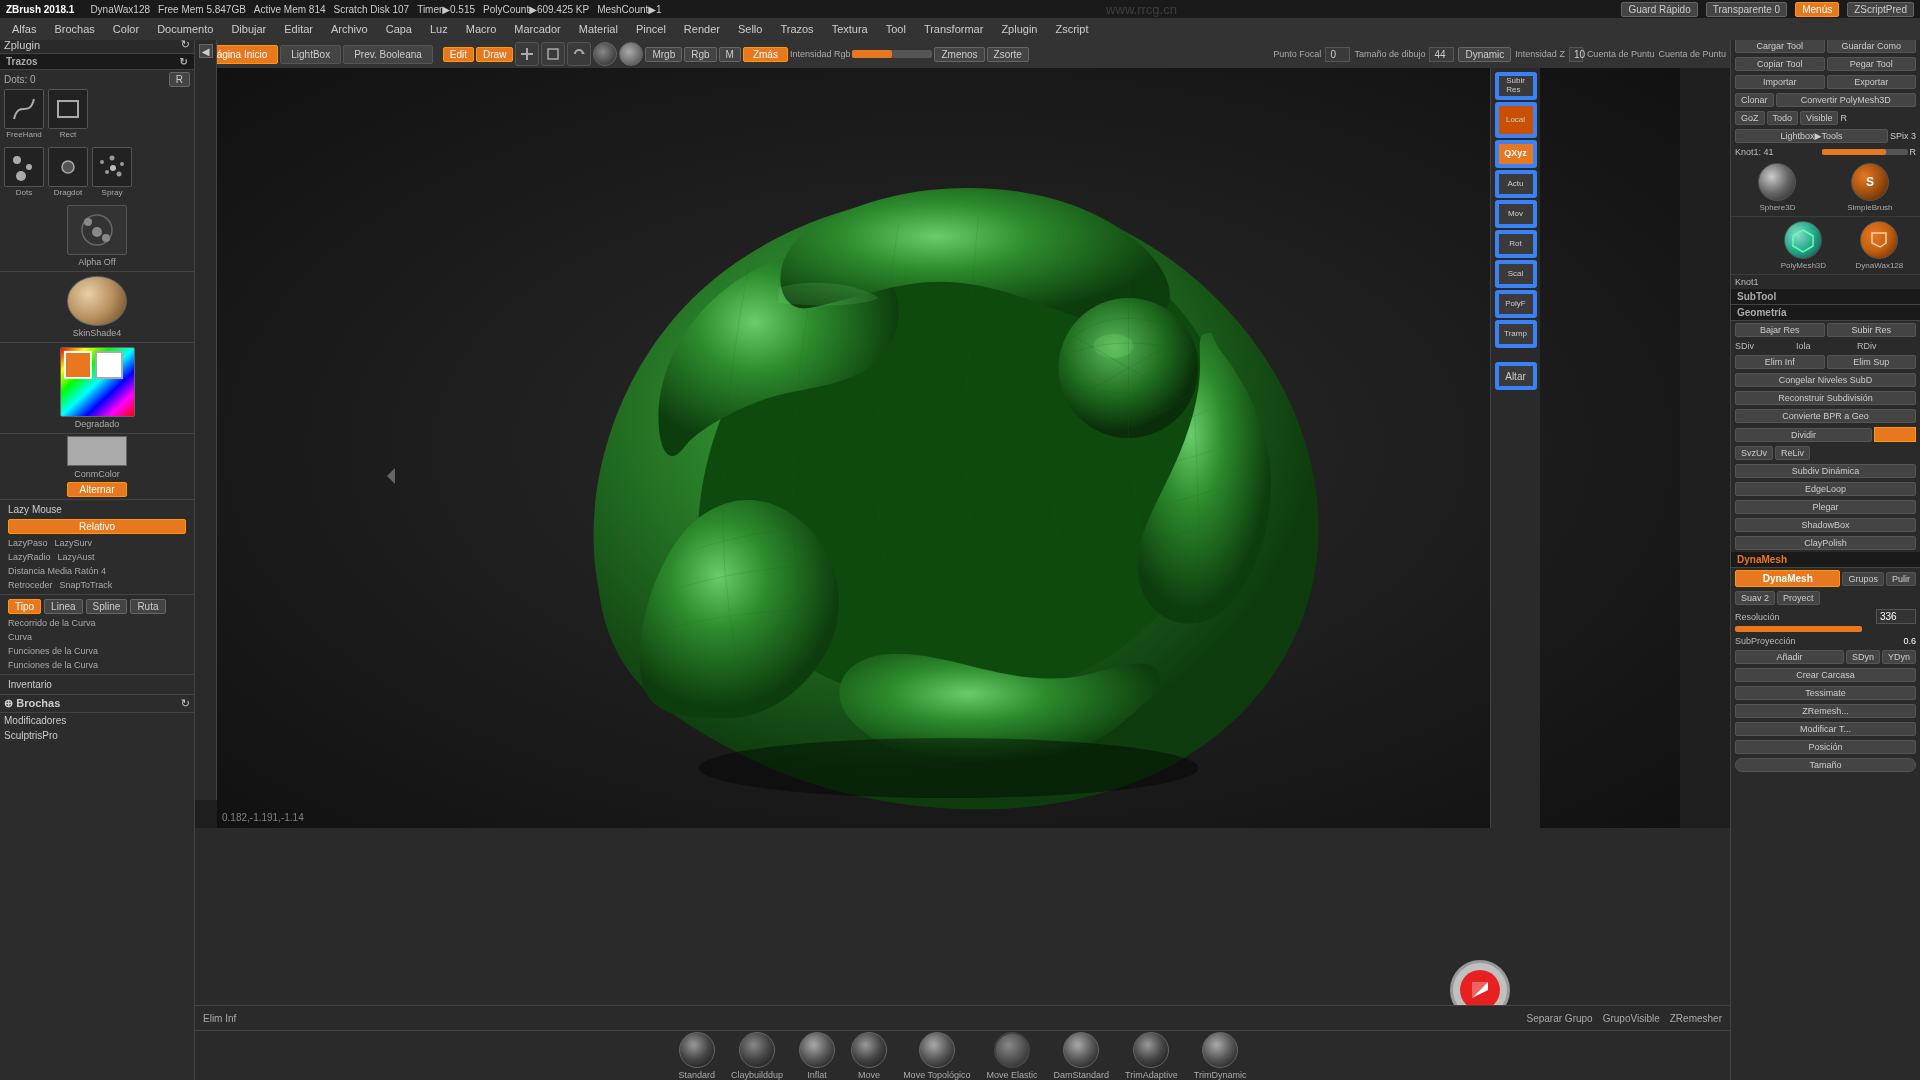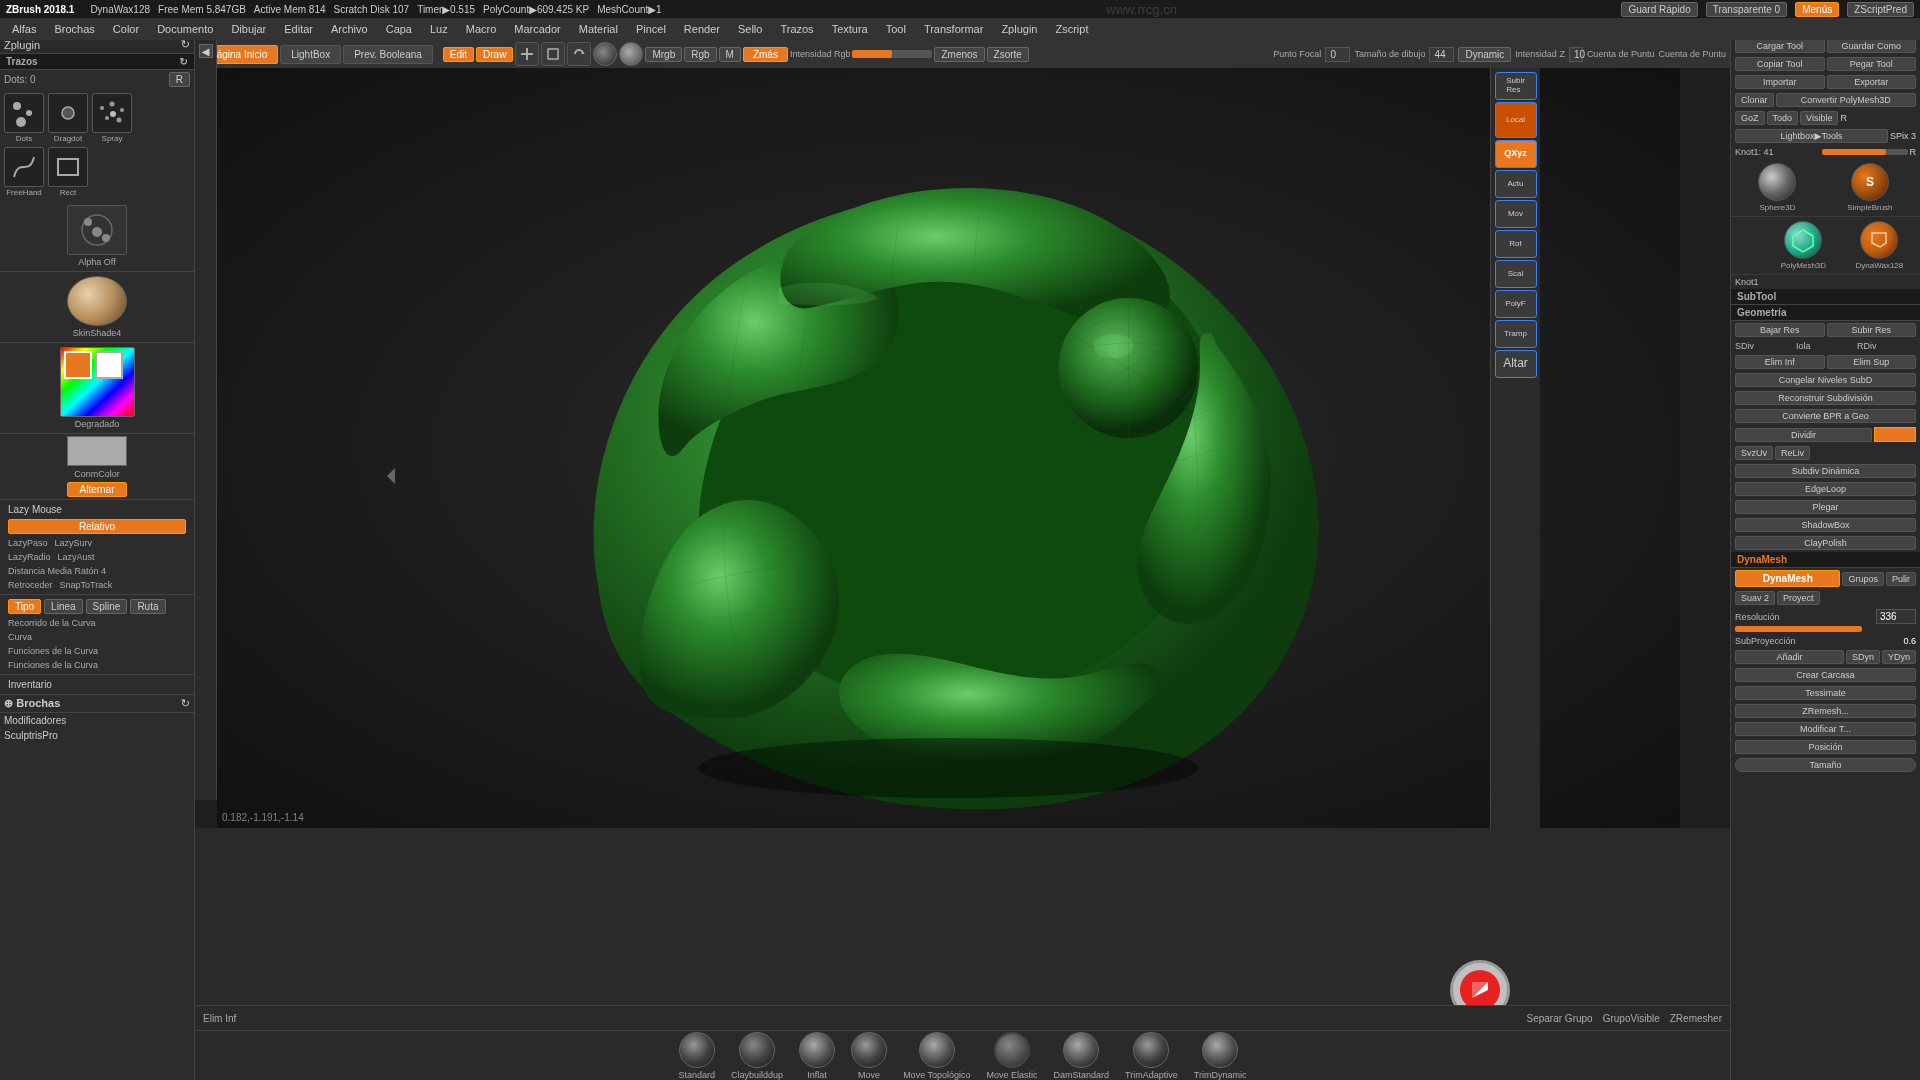--- a/index.html
+++ b/index.html
@@ -127,21 +127,21 @@
       align-items: center;
       gap: 2px;
       padding-top: 4px;
       z-index: 60;
     }
 
     .icon-btn {
       width: 36px;
       height: 36px;
       background: #3a3a3a;
-      border: 1px solid #3b82f6;
+      border: 4px solid #3b82f6;
       border-radius: 3px;
       display: flex;
       flex-direction: column;
       align-items: center;
       justify-content: center;
       cursor: pointer;
       font-size: 8px;
       color: #ccc;
       text-align: left;
       line-height: 1.1;
@@ -397,20 +397,39 @@
     <span>Trazos</span>
     <span>↻</span>
   </div>
 
   <div class="panel-row">
     <span style="font-size:10px; color:#aaa;">Dots: 0</span>
     <span style="flex:1"></span>
     <span class="btn-small">R</span>
   </div>
 
+  <div style="display:flex; gap:4px; padding:0 4px 4px; flex-wrap:wrap;">
+    <div style="display:flex;flex-direction:column;align-items:center;gap:1px;">
+      <div style="width:40px;height:40px;background:#222;border:1px solid #555;border-radius:2px;display:flex;align-items:center;justify-content:center;">
+        <svg width="30" height="30">
+            <path d="M5,25 C10,5 20,25 25,5" stroke="#aaa" stroke-width="2" fill="none"></path>
+          </svg>
+      </div>
+      <span style="font-size:8px;color:#aaa;">FreeHand</span>
+    </div>
+    <div style="display:flex;flex-direction:column;align-items:center;gap:1px;">
+      <div style="width:40px;height:40px;background:#222;border:1px solid #555;border-radius:2px;display:flex;align-items:center;justify-content:center;">
+        <svg width="30" height="30">
+            <rect x="5" y="7" width="20" height="16" stroke="#aaa" stroke-width="2" fill="none"></rect>
+          </svg>
+      </div>
+      <span style="font-size:8px;color:#aaa;">Rect</span>
+    </div>
+  </div>
+
   <div style="display:flex; gap:4px; padding:4px; flex-wrap:wrap;">
     <div style="display:flex;flex-direction:column;align-items:center;gap:1px;">
       <div style="width:40px;height:40px;background:#222;border:1px solid #555;border-radius:2px;display:flex;align-items:center;justify-content:center;">
         <svg width="30" height="30">
             <circle cx="8" cy="8" r="4" fill="#aaa"></circle>
             <circle cx="20" cy="15" r="3" fill="#aaa"></circle>
             <circle cx="12" cy="24" r="5" fill="#aaa"></circle>
           </svg>
       </div>
       <span style="font-size:8px;color:#aaa;">Dots</span>
@@ -432,39 +451,20 @@
           <circle cx="25" cy="12" r="2" fill="#999"></circle>
           <circle cx="10" cy="20" r="2" fill="#999"></circle>
           <circle cx="22" cy="22" r="2.5" fill="#999"></circle>
           <circle cx="16" cy="16" r="3" fill="#bbb"></circle>
         </svg>
       </div>
       <span style="font-size:8px;color:#aaa;">Spray</span>
     </div>
   </div>
 
-  <div style="display:flex; gap:4px; padding:0 4px 4px; flex-wrap:wrap;">
-    <div style="display:flex;flex-direction:column;align-items:center;gap:1px;">
-      <div style="width:40px;height:40px;background:#222;border:1px solid #555;border-radius:2px;display:flex;align-items:center;justify-content:center;">
-        <svg width="30" height="30">
-            <path d="M5,25 C10,5 20,25 25,5" stroke="#aaa" stroke-width="2" fill="none"></path>
-          </svg>
-      </div>
-      <span style="font-size:8px;color:#aaa;">FreeHand</span>
-    </div>
-    <div style="display:flex;flex-direction:column;align-items:center;gap:1px;">
-      <div style="width:40px;height:40px;background:#222;border:1px solid #555;border-radius:2px;display:flex;align-items:center;justify-content:center;">
-        <svg width="30" height="30">
-            <rect x="5" y="7" width="20" height="16" stroke="#aaa" stroke-width="2" fill="none"></rect>
-          </svg>
-      </div>
-      <span style="font-size:8px;color:#aaa;">Rect</span>
-    </div>
-  </div>
-
   <div style="display:flex;flex-direction:column;align-items:center;padding:4px;border-bottom:1px solid #444;">
     <div style="width:60px;height:50px;background:#333;border:1px solid #555;border-radius:2px;display:flex;align-items:center;justify-content:center;">
       <svg width="50" height="40">
         <circle cx="25" cy="20" r="15" fill="none" stroke="#666" stroke-width="1.5"></circle>
         <circle cx="16" cy="12" r="4" fill="#888"></circle>
         <circle cx="25" cy="22" r="5" fill="#888"></circle>
         <circle cx="34" cy="28" r="4" fill="#888"></circle>
       </svg>
     </div>
     <span style="font-size:9px;color:#aaa;margin-top:2px;">Alpha Off</span>
@@ -622,21 +622,21 @@
   <div id="icon-bar-right" style="top:0;bottom:0;height:auto;">
     <div class="icon-btn" style="width:42px;height:28px;font-size:8px;">Subir<br>Res</div>
     <div class="icon-btn orange" style="width:42px;height:36px;font-size:8px;">Local</div>
     <div class="icon-btn" style="width:42px;height:28px;background:#e87820;color:white;font-size:9px;font-weight:bold;">QXyz</div>
     <div class="icon-btn" style="width:42px;height:28px;font-size:8px;">Actu</div>
     <div class="icon-btn" style="width:42px;height:28px;font-size:8px;">Mov</div>
     <div class="icon-btn" style="width:42px;height:28px;font-size:8px;">Rot</div>
     <div class="icon-btn" style="width:42px;height:28px;font-size:8px;">Scal</div>
     <div class="icon-btn" style="width:42px;height:28px;font-size:8px;">PolyF</div>
     <div class="icon-btn" style="width:42px;height:28px;font-size:8px;">Tramp</div>
-    <div class="icon-btn" style="width:42px;height:28px;font-size:12px;">Altar</div>
+    <div class="icon-btn" style="width:42px;height:28px;font-size:10px;margin-top:12px;">Altar</div>
   </div>
 
   <div id="canvas-3d">
 
     <div class="watermark">
       人人素材社区 &nbsp;&nbsp; 人人素材社区<br>
       人人素材社区 &nbsp;&nbsp; 人人素材社区<br>
       人人素材社区 &nbsp;&nbsp; 人人素材社区<br>
       人人素材社区 &nbsp;&nbsp; 人人素材社区
     </div>

